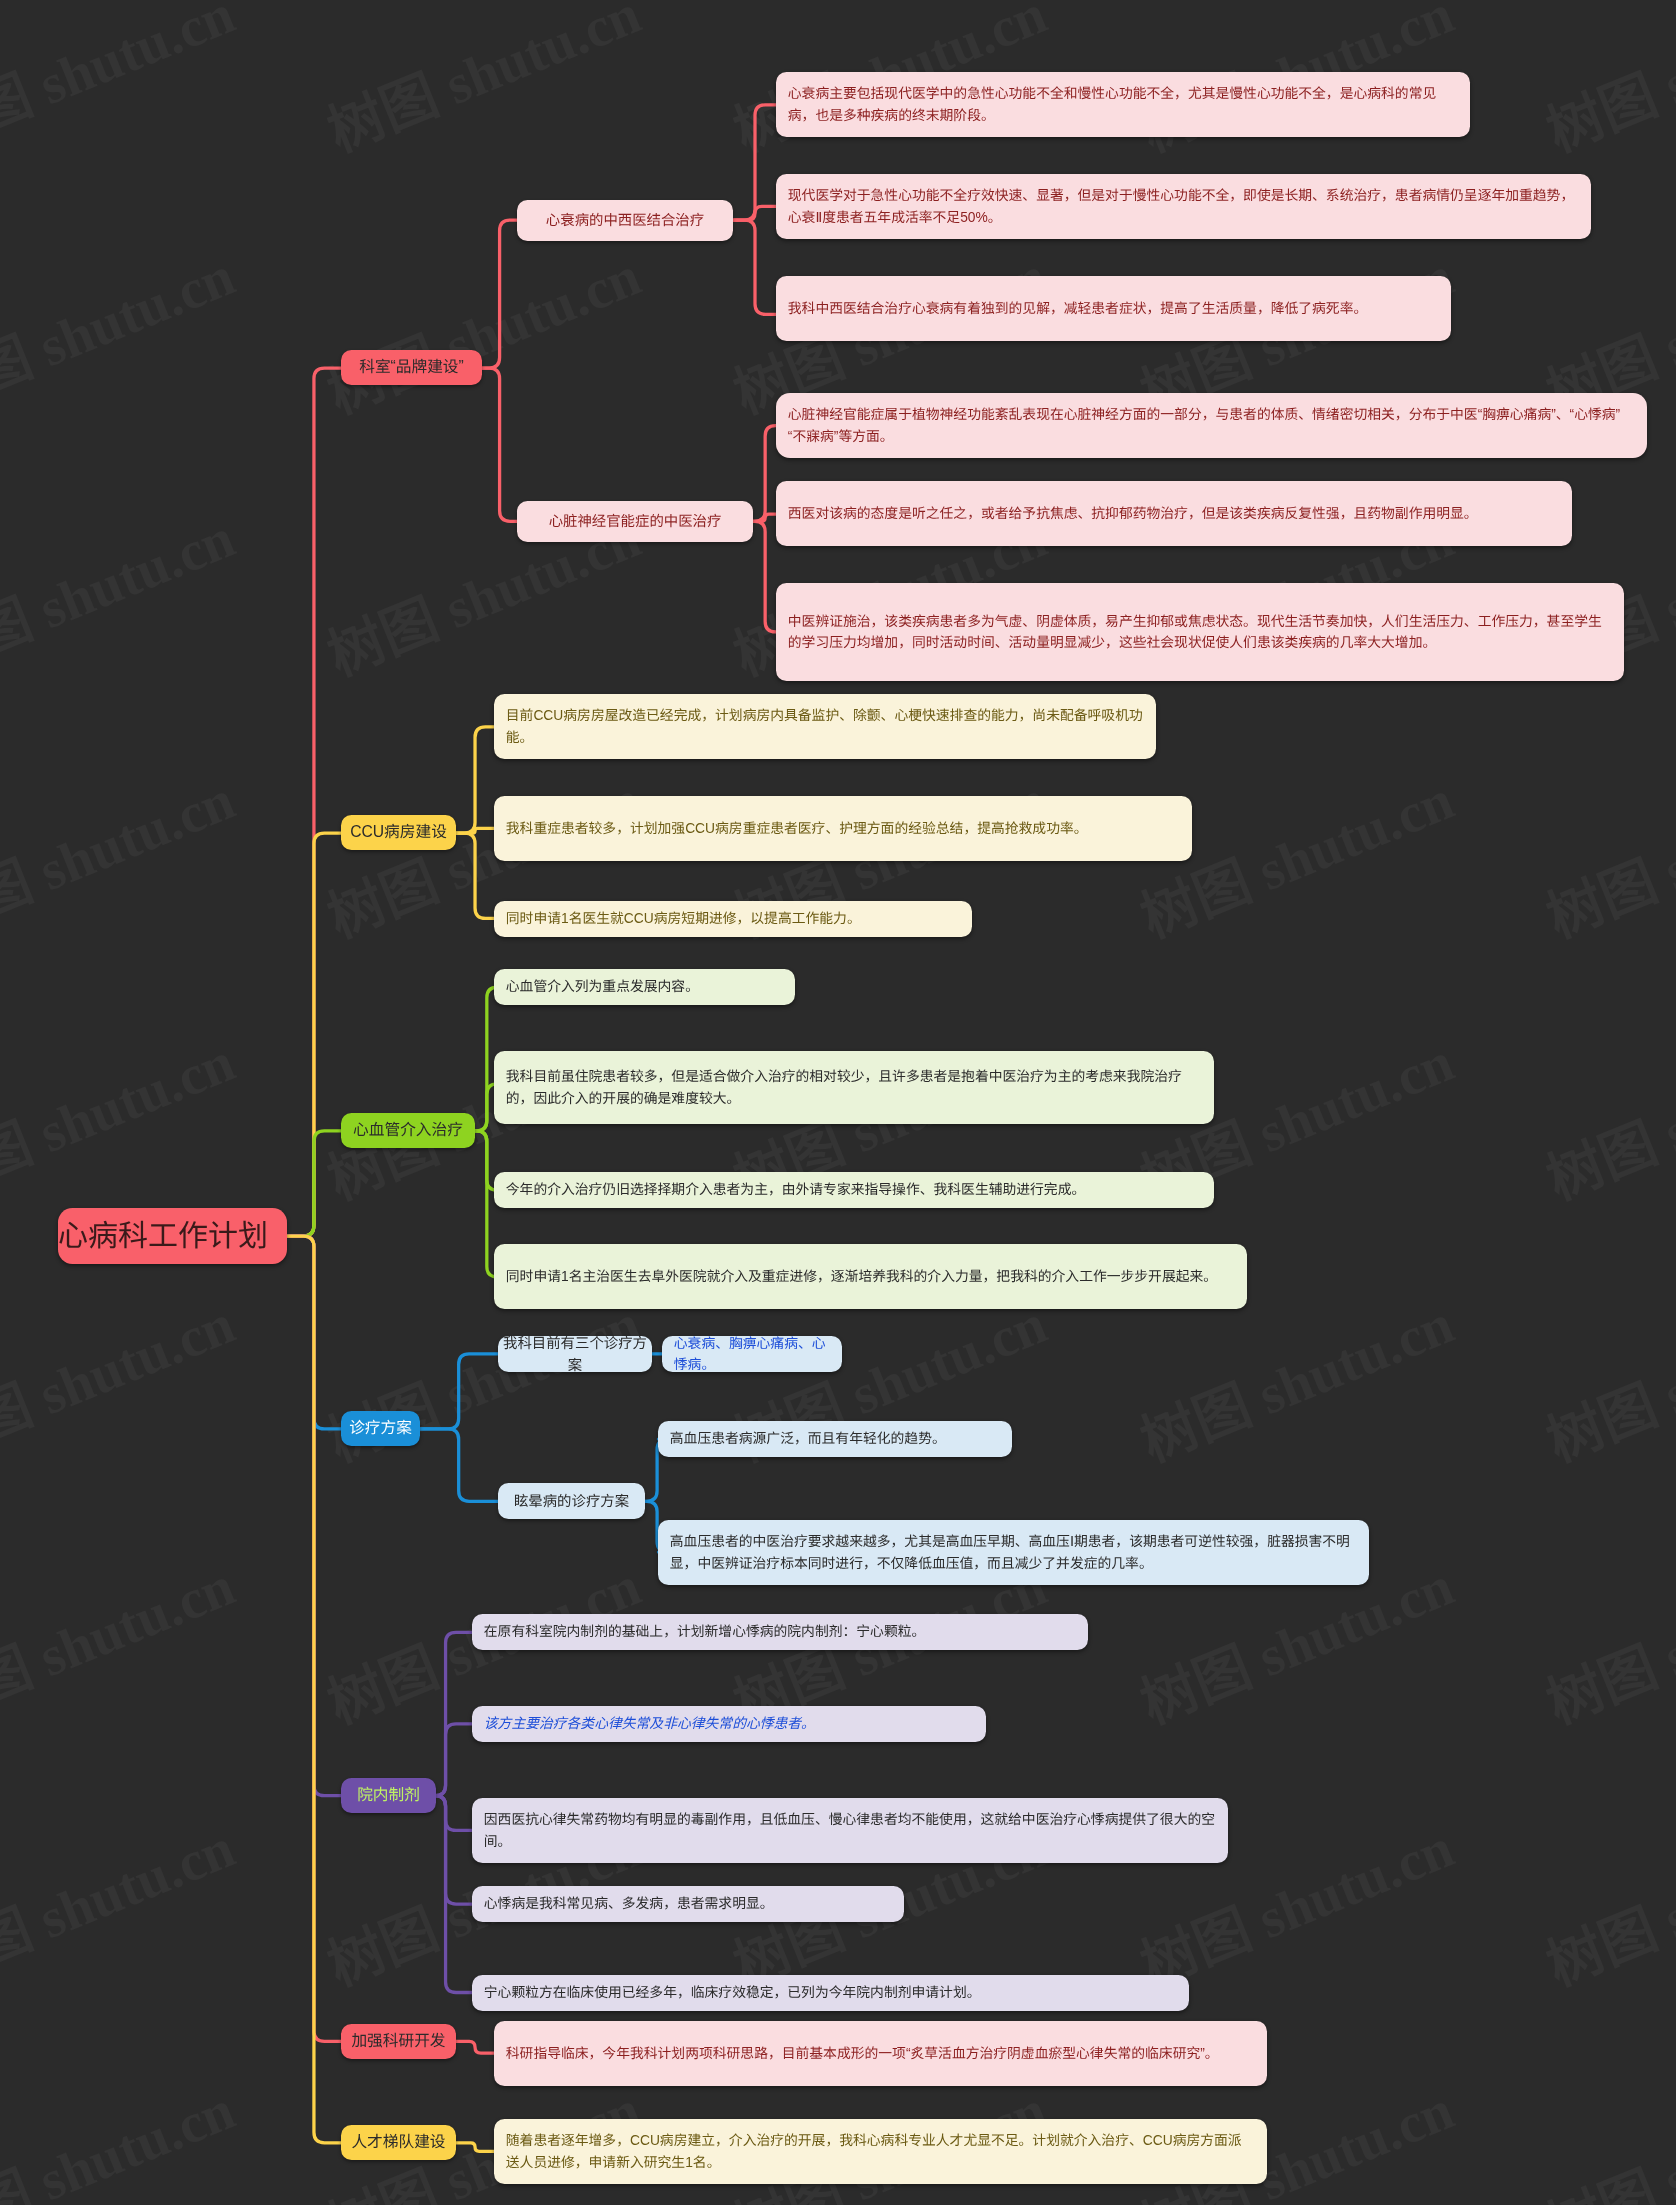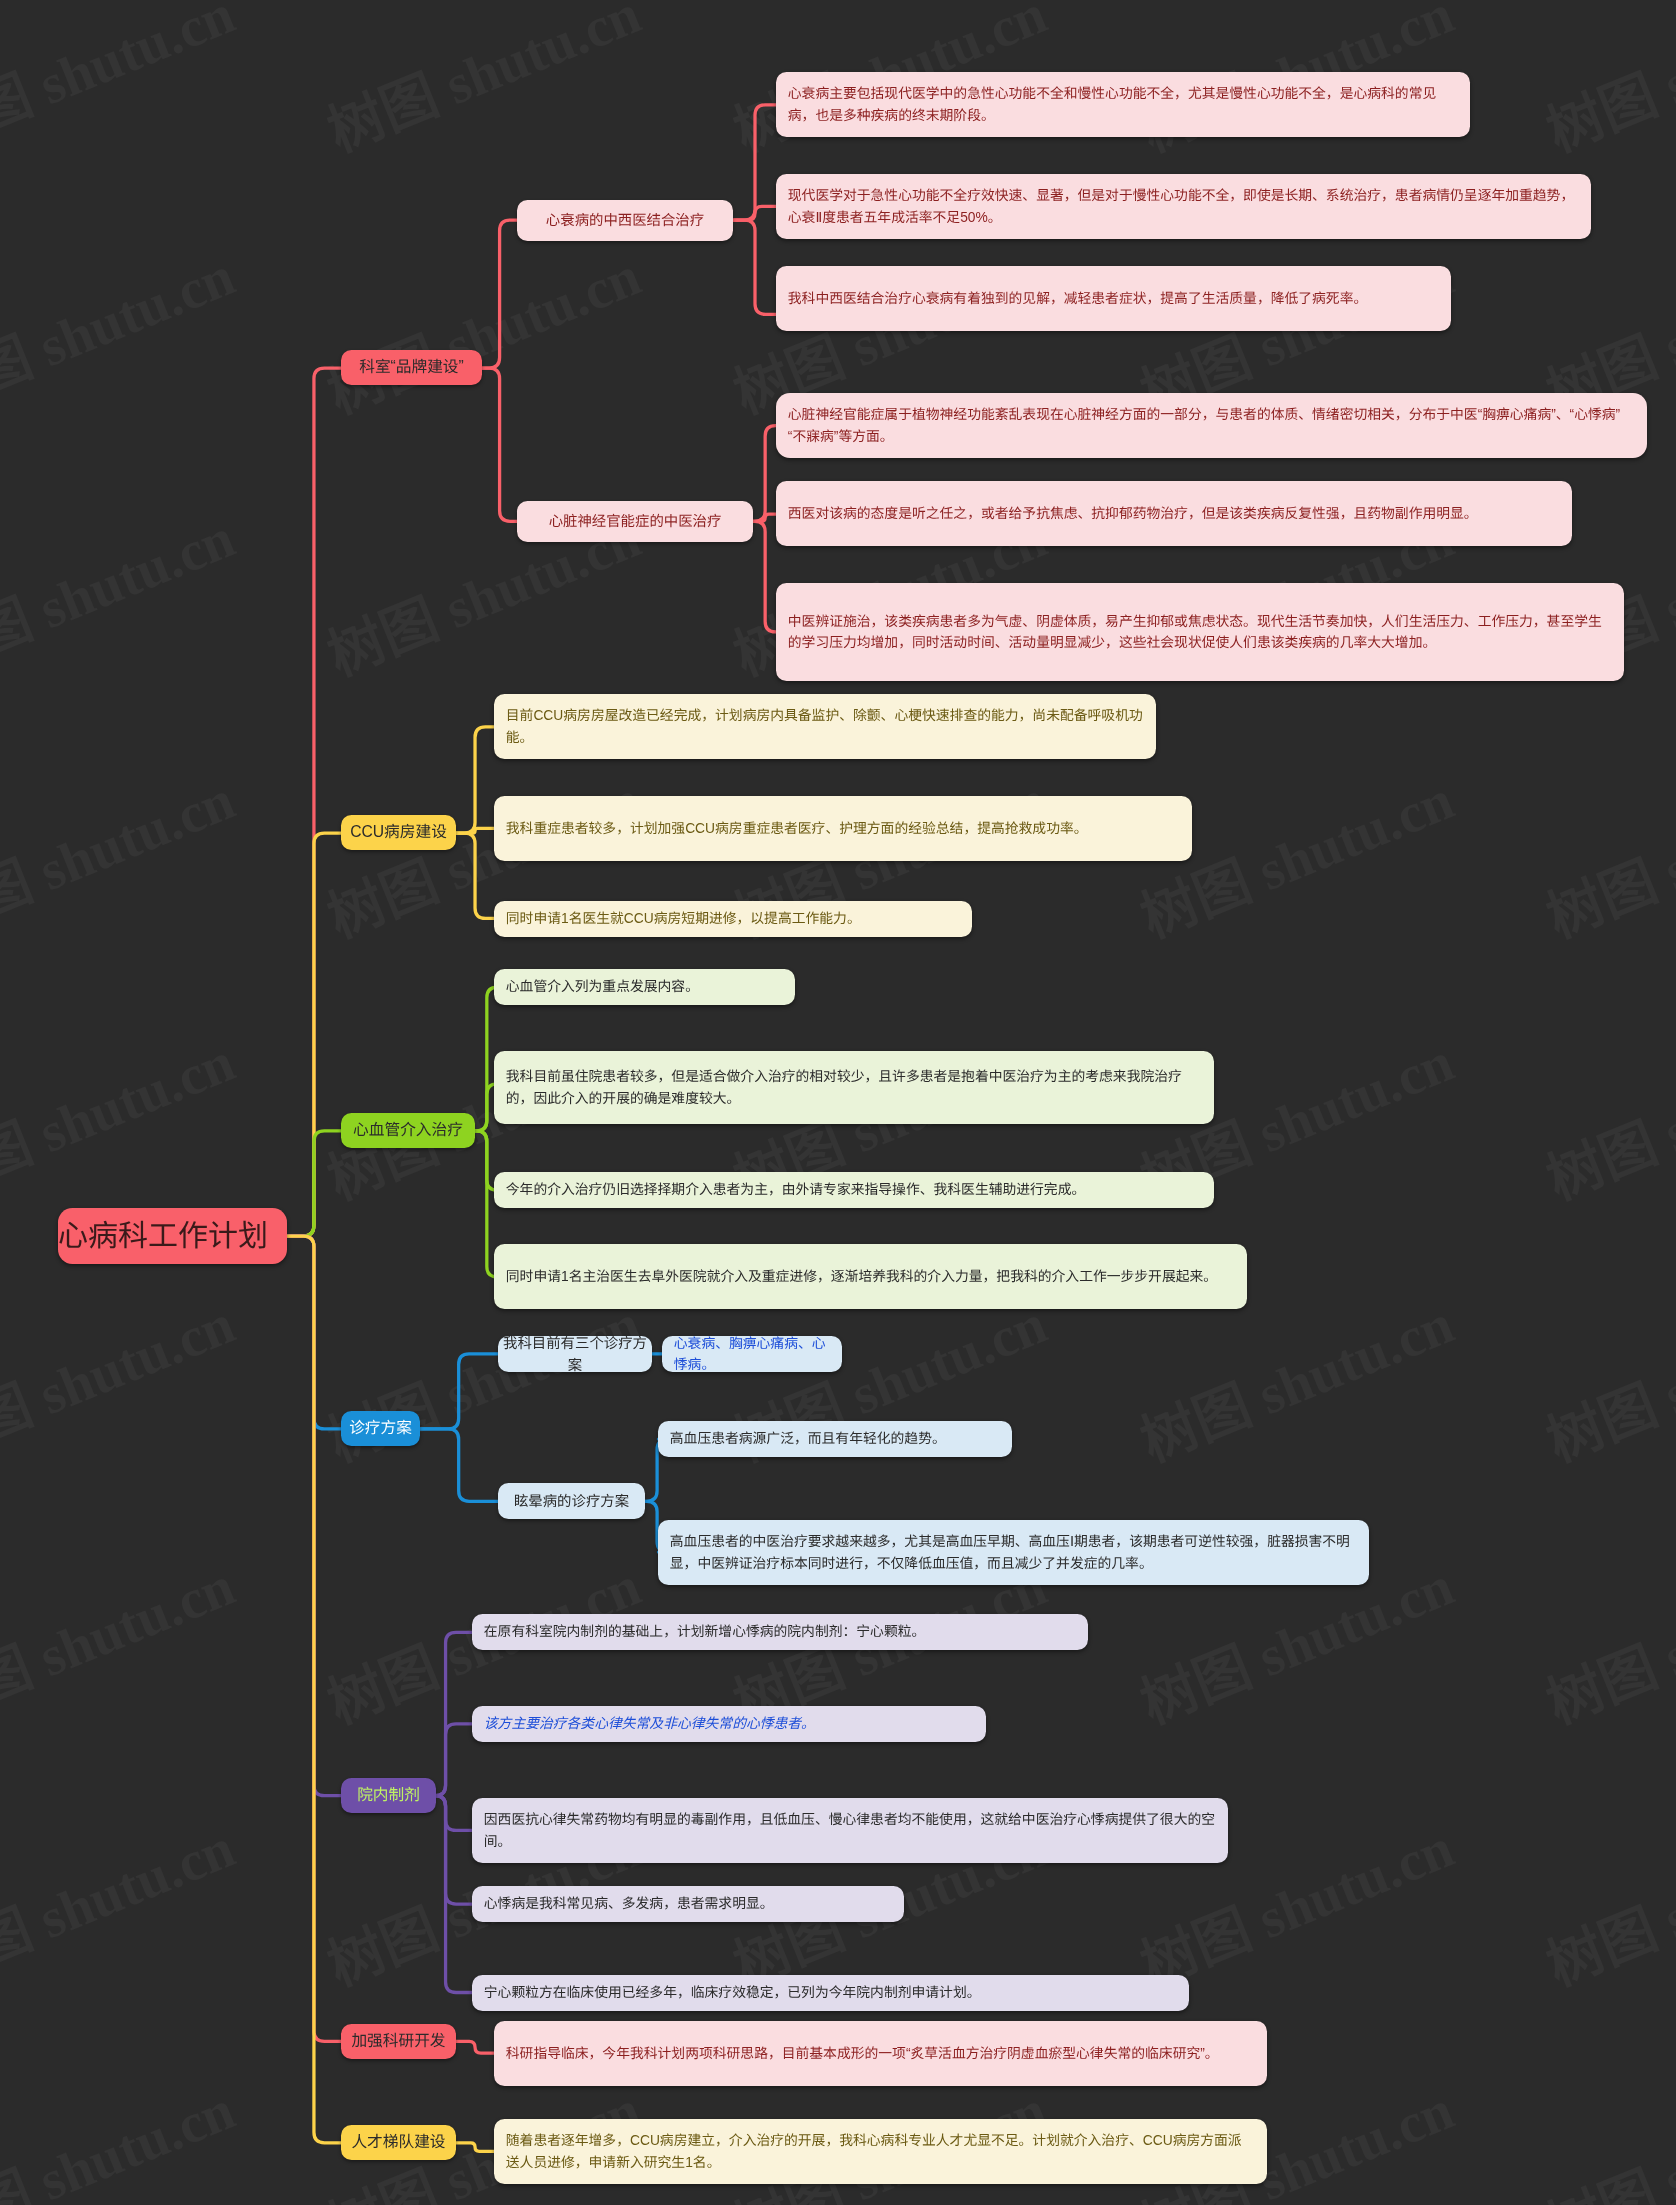--- a/index.html
+++ b/index.html
@@ -131,21 +131,21 @@
       <path d="M 438 1887.5 L 463 1887.5 Q 479 1887.5 479 1903.5 L 479 3101 Q 479 3117 495 3117 L 520 3117" fill="none" stroke="#f96069" stroke-width="5" stroke-linecap="round"></path>
       <path d="M 695 3117 L 716 3117 Q 725 3117 725 3126 L 725 3126 Q 725 3135 734 3135 L 755 3135" fill="none" stroke="#f96069" stroke-width="5" stroke-linecap="round"></path>
       <path d="M 438 1887.5 L 463 1887.5 Q 479 1887.5 479 1903.5 L 479 3256 Q 479 3272 495 3272 L 520 3272" fill="none" stroke="#fcd34a" stroke-width="5" stroke-linecap="round"></path>
       <path d="M 695 3272 L 718.5 3272 Q 725 3272 725 3278.5 L 725 3278.5 Q 725 3285 731.5 3285 L 755 3285" fill="none" stroke="#fcd34a" stroke-width="5" stroke-linecap="round"></path>
     </svg>
 <div class="node root" style="left: 58px; top: 1208px; width: 229px; height: 56px; background: rgb(249, 96, 106); color: rgb(58, 26, 26); font-size: 30px;"><span>心病科工作计划</span></div>
     <div class="node branch" style="left: 341px; top: 350px; width: 141px; height: 35px; background: rgb(249, 96, 105); color: rgb(43, 43, 43); font-size: 15.7px;"><span>科室“品牌建设”</span></div>
     <div class="node mid" style="left: 517px; top: 200px; width: 216px; height: 41px; background: rgb(250, 221, 224); color: rgb(140, 31, 31); font-size: 14.4px;"><span>心衰病的中西医结合治疗</span></div>
     <div class="node leaf" style="left: 776px; top: 72px; width: 694px; height: 65px; background: rgb(250, 221, 224); color: rgb(140, 31, 31); font-size: 13.8px; padding: 7.9px 11.8px;"><span>心衰病主要包括现代医学中的急性心功能不全和慢性心功能不全，尤其是慢性心功能不全，是心病科的常见病，也是多种疾病的终末期阶段。</span></div>
     <div class="node leaf" style="left: 776px; top: 174px; width: 815px; height: 65px; background: rgb(250, 221, 224); color: rgb(140, 31, 31); font-size: 13.8px; padding: 7.9px 11.8px;"><span>现代医学对于急性心功能不全疗效快速、显著，但是对于慢性心功能不全，即使是长期、系统治疗，患者病情仍呈逐年加重趋势，心衰Ⅱ度患者五年成活率不足50%。</span></div>
-    <div class="node leaf" style="left: 776px; top: 266px; width: 675px; height: 65px; background: rgb(250, 221, 224); color: rgb(140, 31, 31); font-size: 13.8px; padding: 7.9px 11.8px;"><span>我科中西医结合治疗心衰病有着独到的见解，减轻患者症状，提高了生活质量，降低了病死率。</span></div>
+    <div class="node leaf" style="left: 776px; top: 276px; width: 675px; height: 65px; background: rgb(250, 221, 224); color: rgb(140, 31, 31); font-size: 13.8px; padding: 7.9px 11.8px;"><span>我科中西医结合治疗心衰病有着独到的见解，减轻患者症状，提高了生活质量，降低了病死率。</span></div>
     <div class="node mid" style="left: 517px; top: 501px; width: 236px; height: 41px; background: rgb(250, 221, 224); color: rgb(140, 31, 31); font-size: 14.4px;"><span>心脏神经官能症的中医治疗</span></div>
     <div class="node leaf" style="left: 776px; top: 393px; width: 871px; height: 65px; background: rgb(250, 221, 224); color: rgb(140, 31, 31); font-size: 13.8px; padding: 7.9px 11.8px; border-radius: 14px;"><span>心脏神经官能症属于植物神经功能紊乱表现在心脏神经方面的一部分，与患者的体质、情绪密切相关，分布于中医“胸痹心痛病”、“心悸病”“不寐病”等方面。</span></div>
     <div class="node leaf" style="left: 776px; top: 481px; width: 796px; height: 65px; background: rgb(250, 221, 224); color: rgb(140, 31, 31); font-size: 13.8px; padding: 7.9px 11.8px;"><span>西医对该病的态度是听之任之，或者给予抗焦虑、抗抑郁药物治疗，但是该类疾病反复性强，且药物副作用明显。</span></div>
     <div class="node leaf" style="left: 776px; top: 583px; width: 848px; height: 98px; background: rgb(250, 221, 224); color: rgb(140, 31, 31); font-size: 13.8px; padding: 7.9px 11.8px;"><span>中医辨证施治，该类疾病患者多为气虚、阴虚体质，易产生抑郁或焦虑状态。现代生活节奏加快，人们生活压力、工作压力，甚至学生的学习压力均增加，同时活动时间、活动量明显减少，这些社会现状促使人们患该类疾病的几率大大增加。</span></div>
     <div class="node branch" style="left: 341px; top: 815px; width: 115px; height: 35px; background: rgb(252, 211, 74); color: rgb(43, 43, 43); font-size: 15.7px;"><span>CCU病房建设</span></div>
     <div class="node leaf" style="left: 494px; top: 694px; width: 662px; height: 65px; background: rgb(250, 243, 218); color: rgb(107, 90, 19); font-size: 13.8px; padding: 7.9px 11.8px;"><span>目前CCU病房房屋改造已经完成，计划病房内具备监护、除颤、心梗快速排查的能力，尚未配备呼吸机功能。</span></div>
     <div class="node leaf" style="left: 494px; top: 796px; width: 698px; height: 65px; background: rgb(250, 243, 218); color: rgb(107, 90, 19); font-size: 13.8px; padding: 7.9px 11.8px;"><span>我科重症患者较多，计划加强CCU病房重症患者医疗、护理方面的经验总结，提高抢救成功率。</span></div>
     <div class="node leaf" style="left: 494px; top: 901px; width: 478px; height: 36px; background: rgb(250, 243, 218); color: rgb(107, 90, 19); font-size: 13.8px; padding: 7.9px 11.8px;"><span>同时申请1名医生就CCU病房短期进修，以提高工作能力。</span></div>
     <div class="node branch" style="left: 341px; top: 1113px; width: 134px; height: 35px; background: rgb(142, 211, 32); color: rgb(43, 43, 43); font-size: 15.7px;"><span>心血管介入治疗</span></div>
     <div class="node leaf" style="left: 494px; top: 969px; width: 301px; height: 36px; background: rgb(234, 243, 217); color: rgb(43, 43, 43); font-size: 13.8px; padding: 7.9px 11.8px;"><span>心血管介入列为重点发展内容。</span></div>

